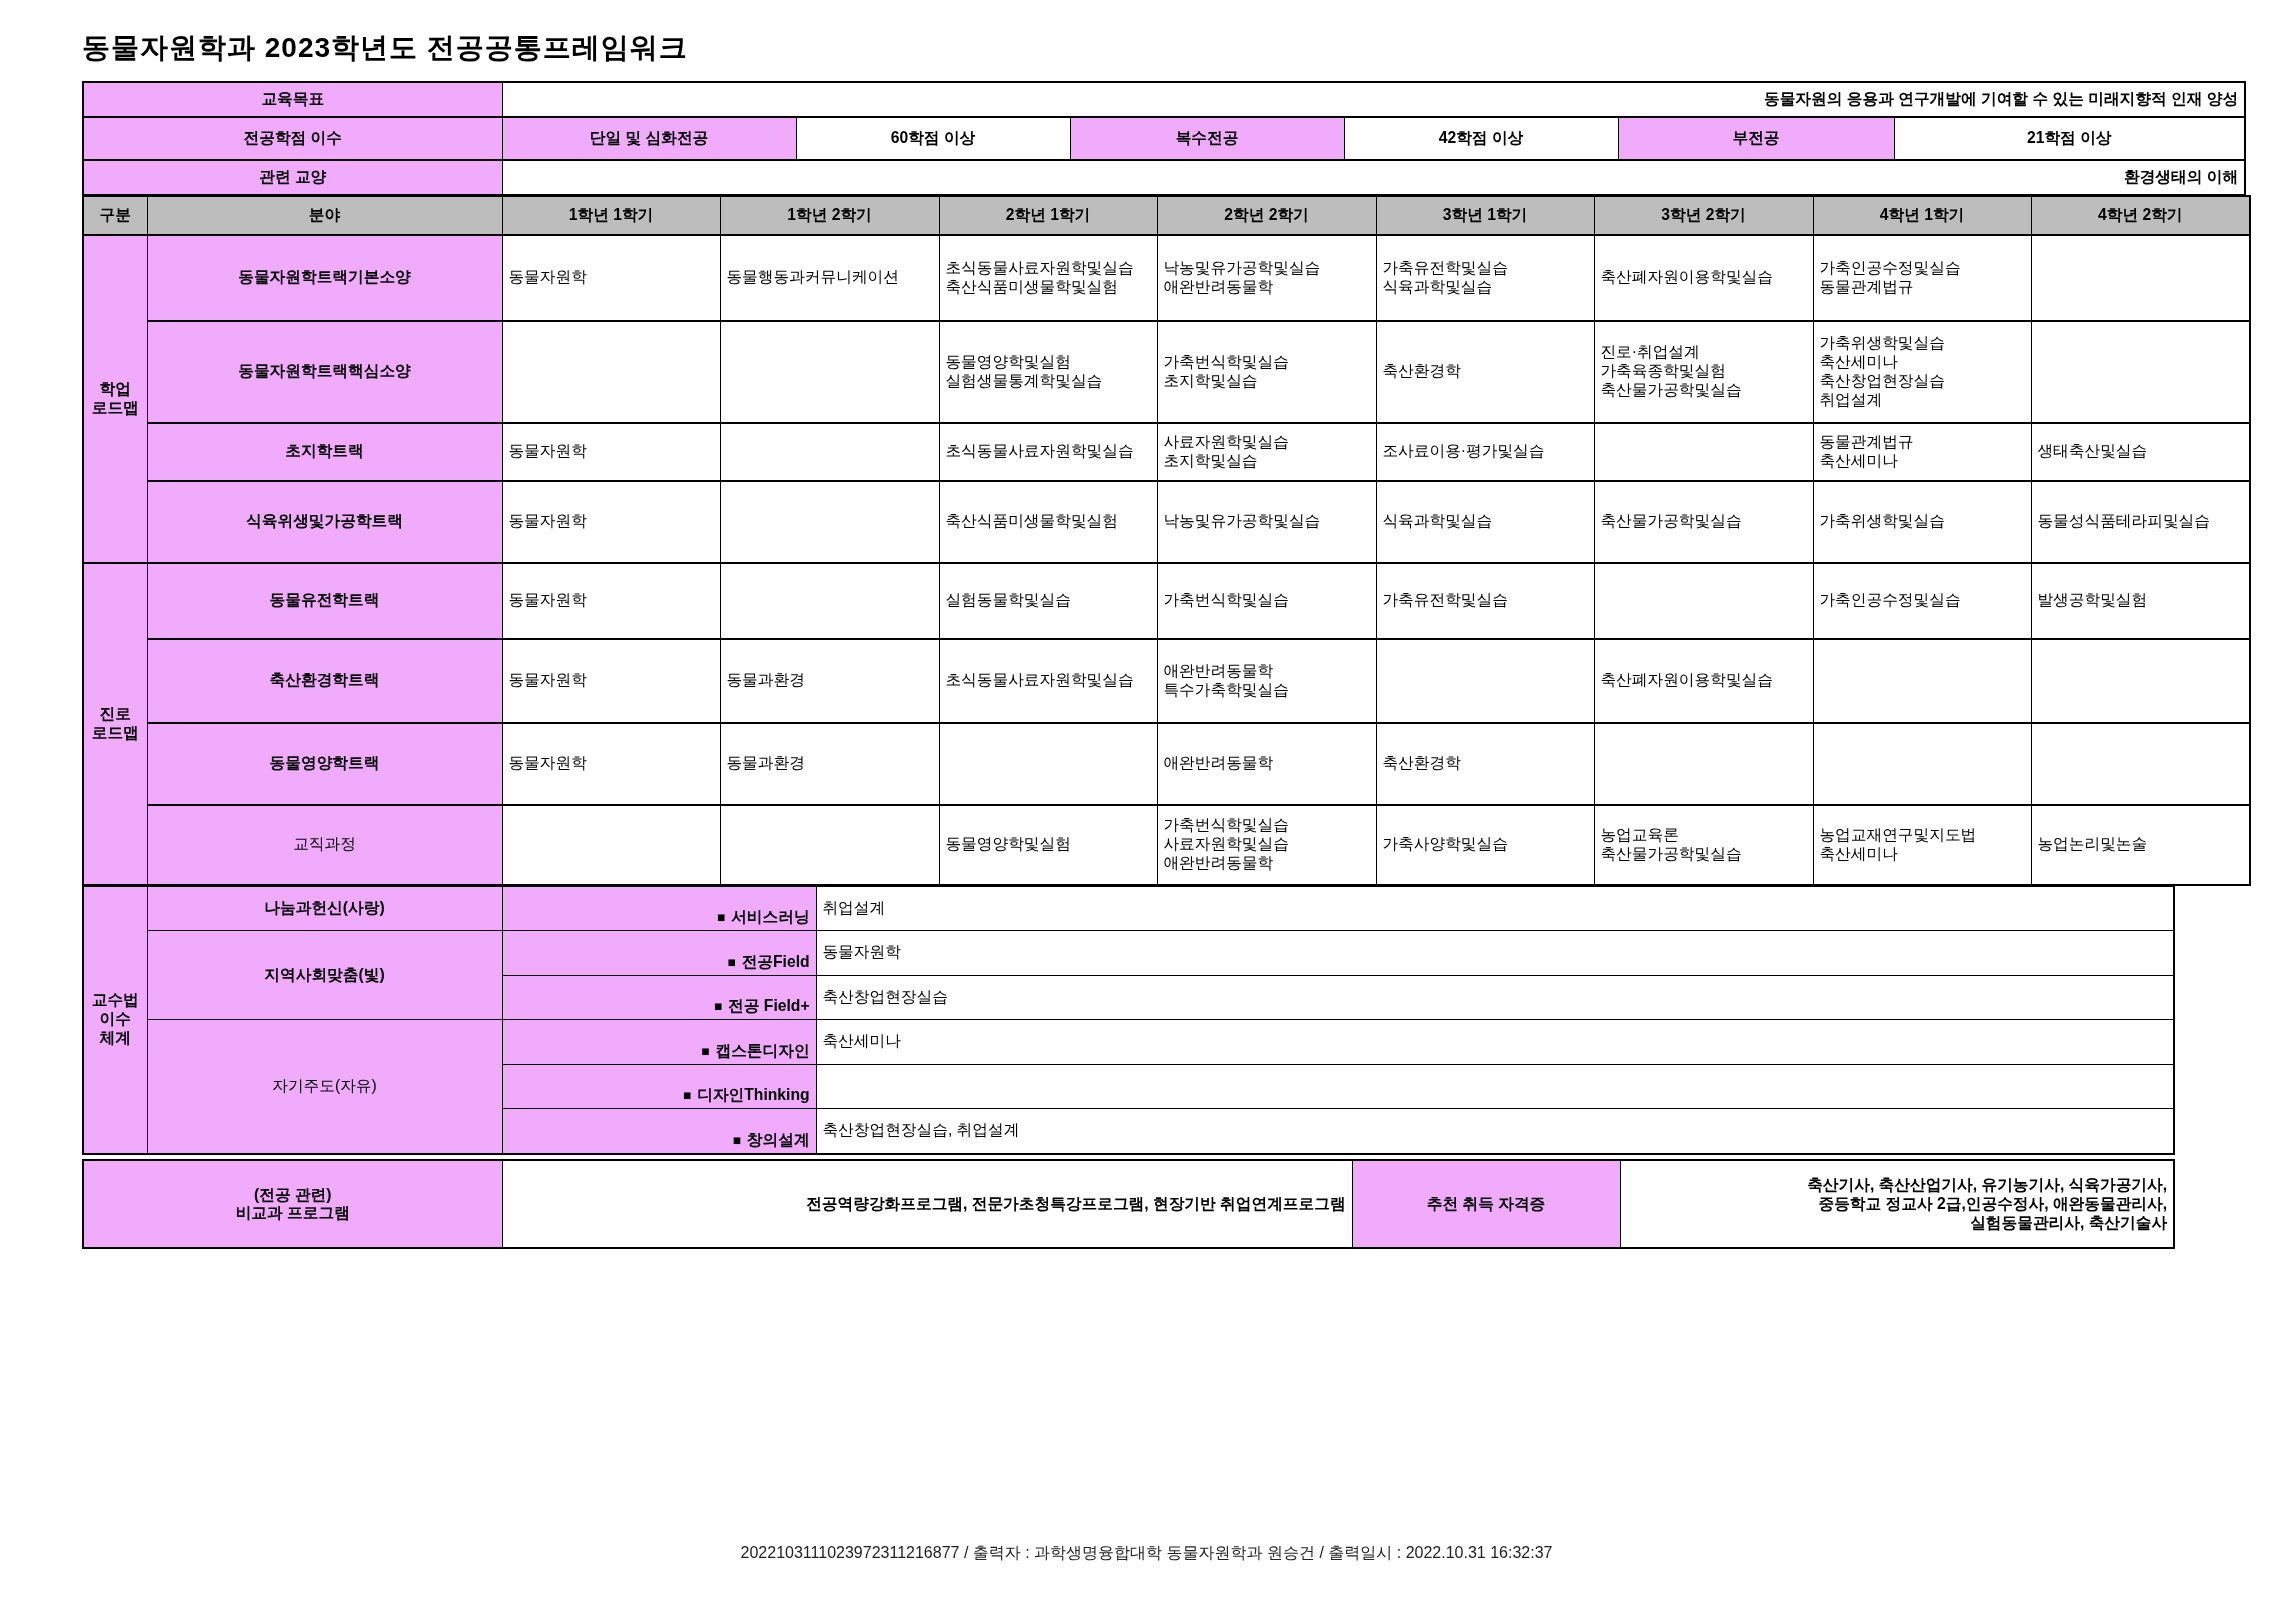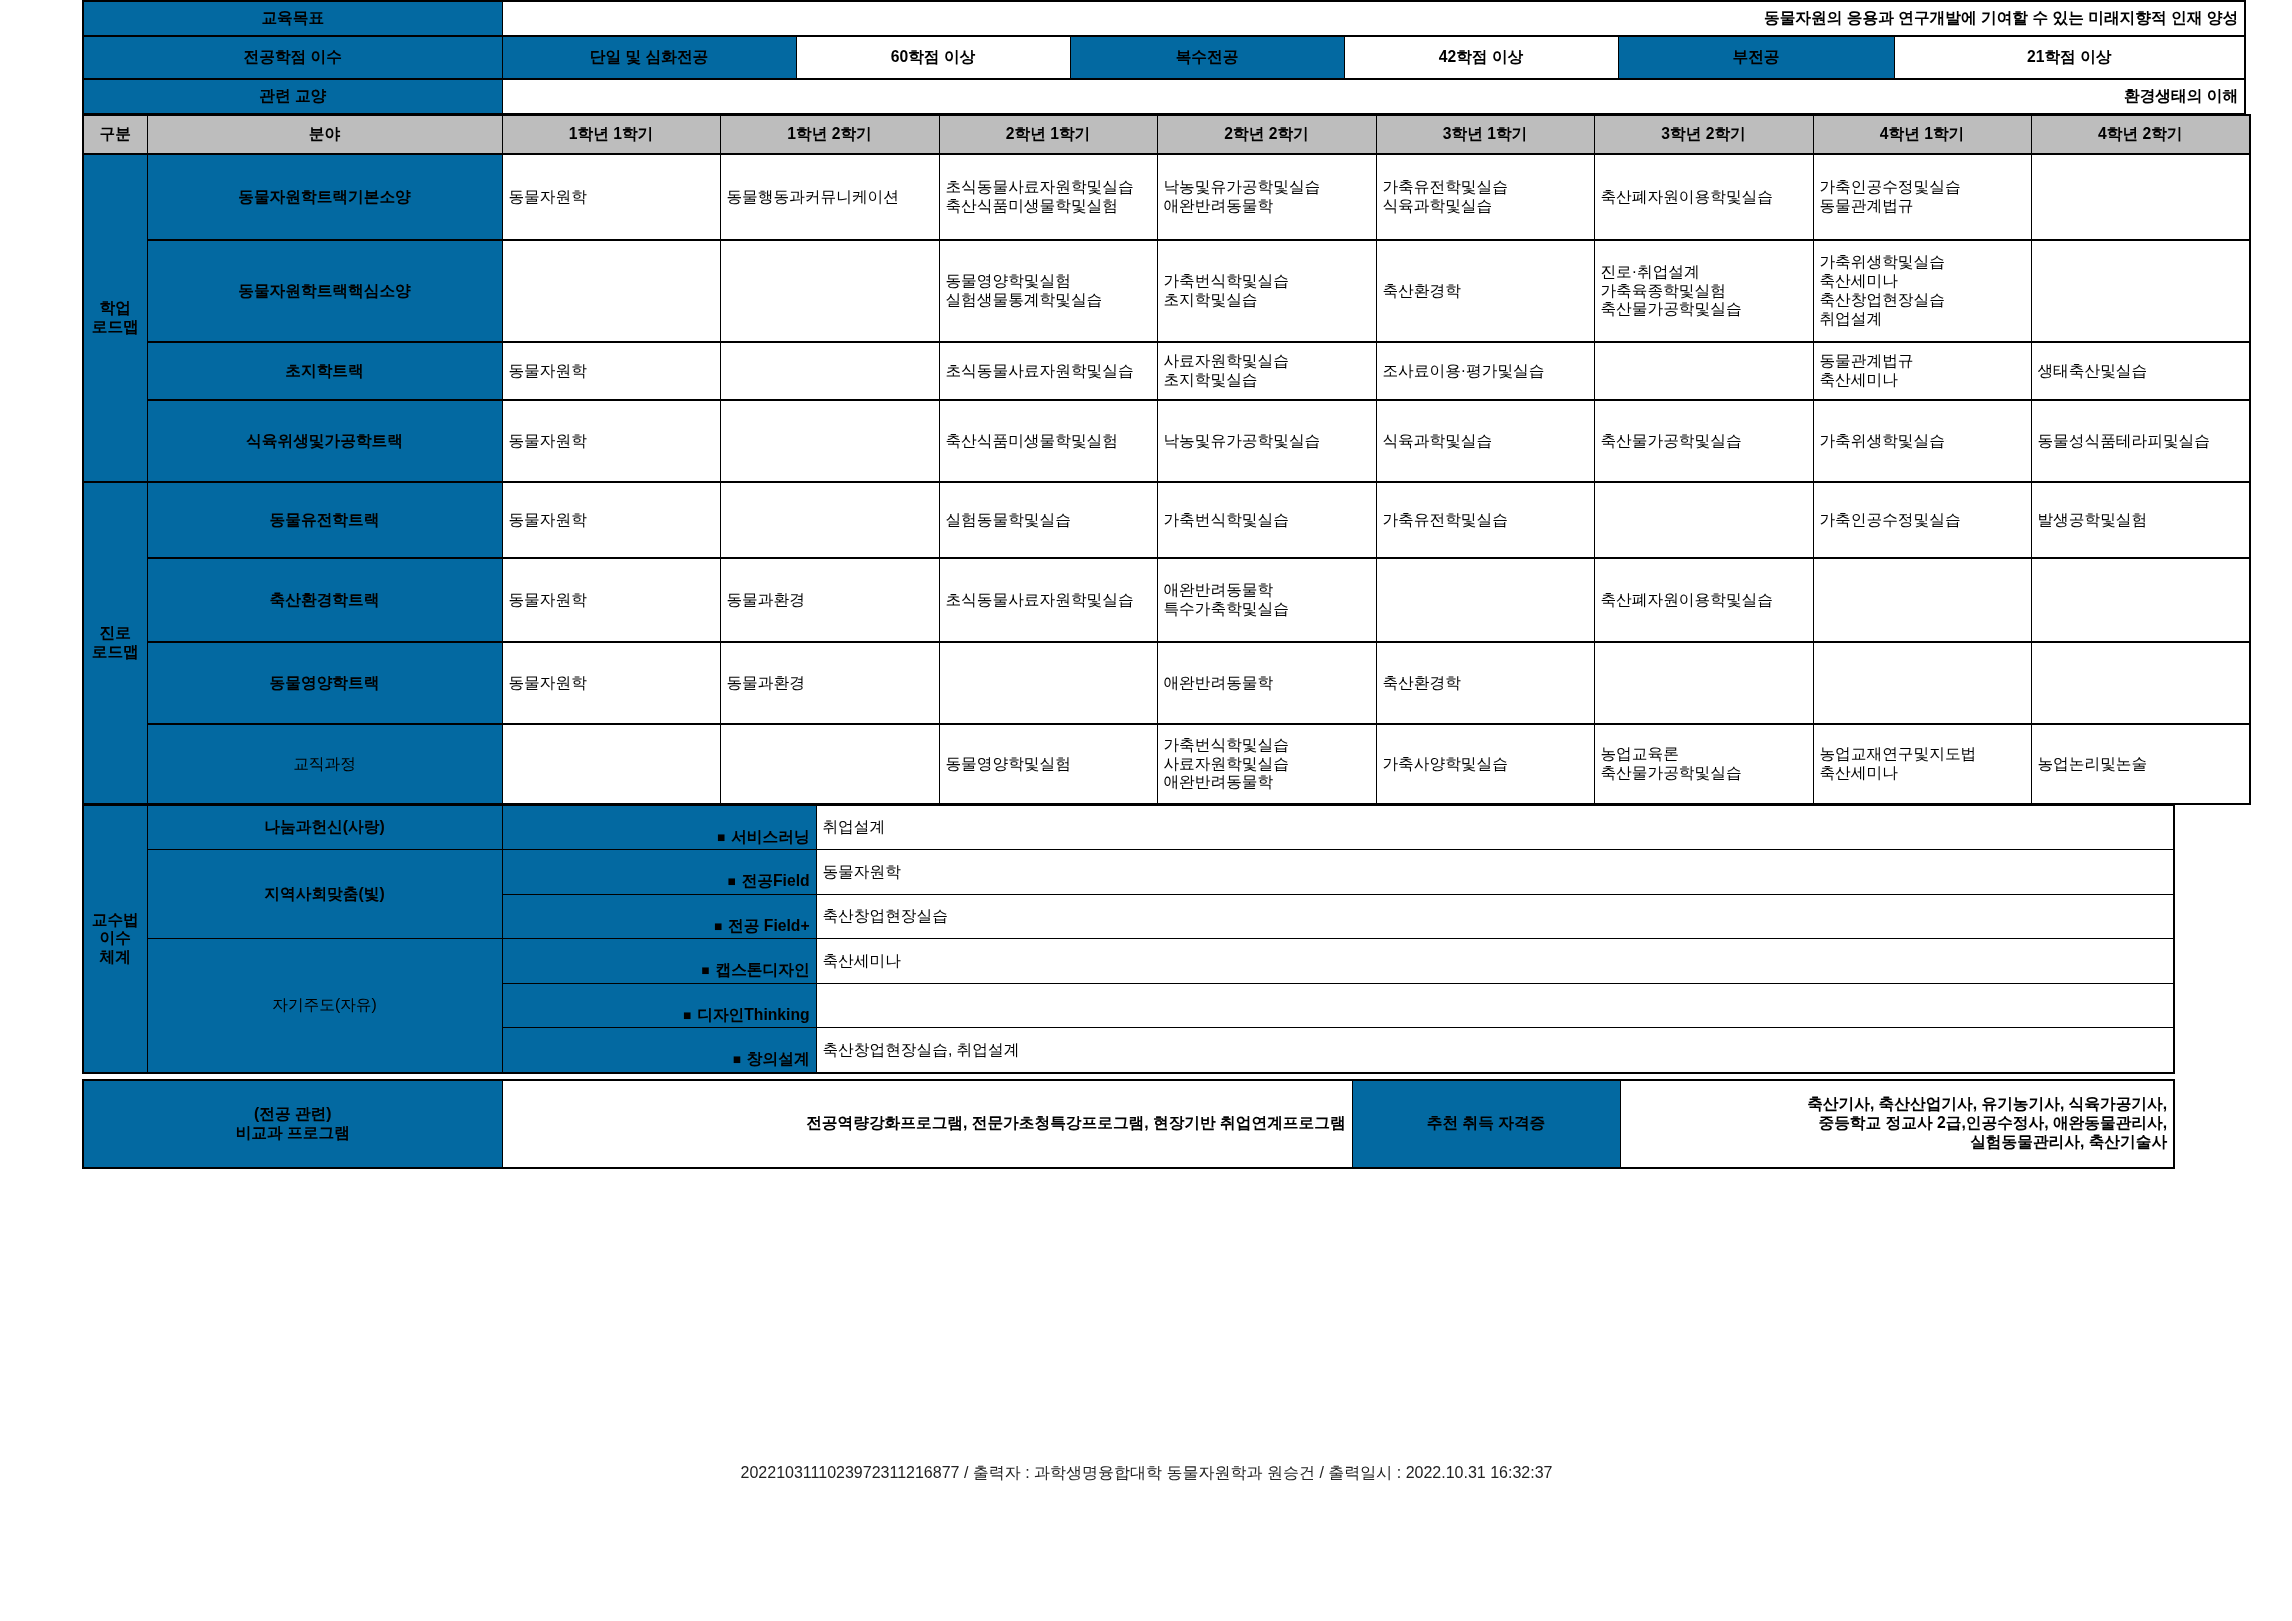--- a/index.html
+++ b/index.html
@@ -23,38 +23,39 @@
     border: 1px solid #000;
     vertical-align: middle;
     font-size: 15.7px; line-height: 1.2;
     padding: 2.9px 5.9px;
     white-space: pre-line;
     overflow: hidden;
   }
   .blockA td { border-width: 2px 1px; }
   .blockA, .blockB, .blockC, .blockD { border: 2px solid #000; }
   .blockB td { border-bottom-width: 2px; border-top-width: 2px; }
-  .gray  { background: #0369a1; }
+  .gray  { background: #f0abfc; }
   .dgray { background: #bdbdbd; }
   .b { font-weight: bold; }
   .c { text-align: center; }
   .l { text-align: right; padding-left: 19px; }
   .course { text-align: left; font-weight: normal; }
   .hdr th { font-size: 15.7px; font-weight: bold; text-align: center; }
   .footer {
     margin-top: 294px; width: 100%;
     text-align: center; font-size: 16px; color: #222;
   }
   .bullet { margin-right: 5.9px; font-size: 13.7px; }
 </style>
 </head>
 <body>
 
 <div class="page">
 
+  <h1 class="title">동물자원학과 2023학년도 전공공통프레임워크</h1>
 
   <table class="blockA">
     <colgroup>
       <col style="width:419px">
         <col style="width:294px">
         <col style="width:274px">
       <col style="width:274px">
         <col style="width:274px">
         <col style="width:276px">
         <col style="width:351px">

